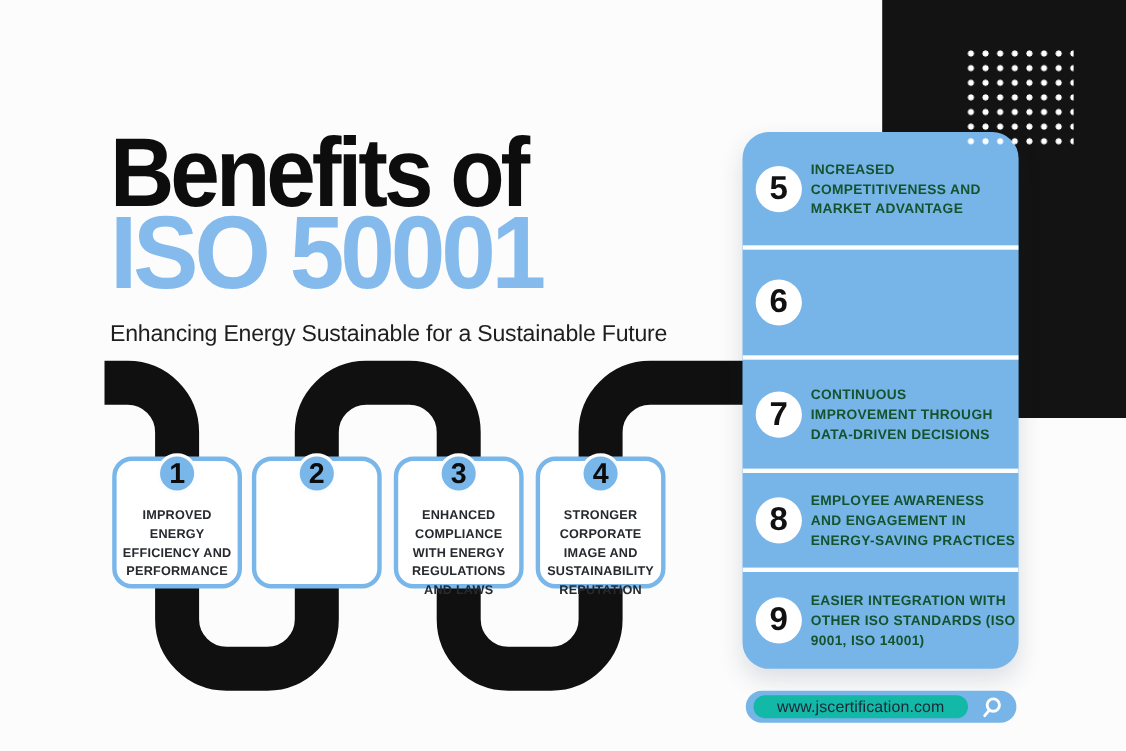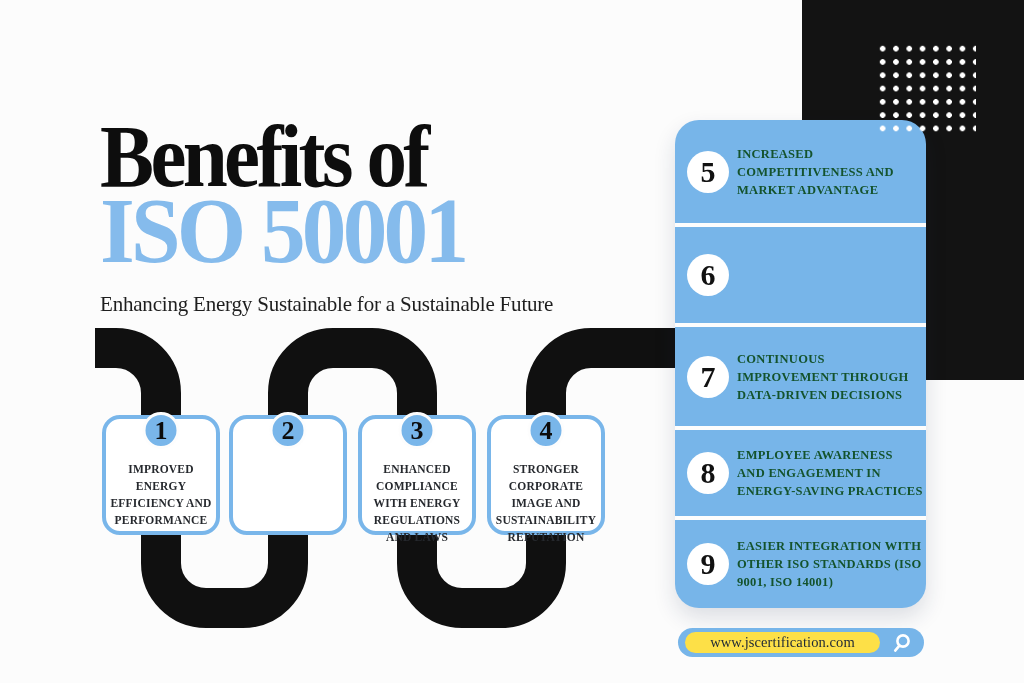--- a/index.html
+++ b/index.html
@@ -1,19 +1,19 @@
 <!DOCTYPE html>
 <html><head>
 <meta charset="utf-8">
 <style>
   * { margin:0; padding:0; box-sizing:border-box; }
   html,body { background:#e9e9e9; }
   .canvas {
     position:relative; width:1024px; height:683px; overflow:hidden;
-    background:#fcfcfc; font-family:Liberation Serif, serif;
+    background:#fcfcfc; font-family:Liberation Sans, sans-serif;
   }
 
   
   .black-rect { position:absolute; left:802px; top:0; width:222px; height:380px; background:#131313; z-index:0; }
 
   
   .dot-grid {
     position:absolute; left:876px; top:42px; width:100px; height:90px; z-index:5;
     background-image: radial-gradient(circle, #ffffff 2.5px, rgba(255,255,255,0) 3px);
     background-size:13.3px 13.3px; background-position:0 0;
@@ -70,21 +70,21 @@
     letter-spacing:0.3px; line-height:18px; text-transform:uppercase; white-space:pre-line;
   }
 
   
   .url-pill {
     position:absolute; left:678px; top:628px; width:246px; height:29px;
     background:#77b5e9; border-radius:15px; z-index:3; cursor:pointer;
   }
   .url-inner {
     position:absolute; left:7px; top:4px; bottom:4px; right:44px;
-    background:#fde047; border-radius:11px;
+    background:#14b8a6; border-radius:11px;
     display:flex; align-items:center; justify-content:center;
     font-size:14.5px; color:#1d2736; letter-spacing:0.1px;
   }
   .search-btn {
     position:absolute; right:0; top:0; bottom:0; width:44px;
     display:flex; align-items:center; justify-content:center; cursor:pointer;
   }
 </style>
 </head>
 <body>

